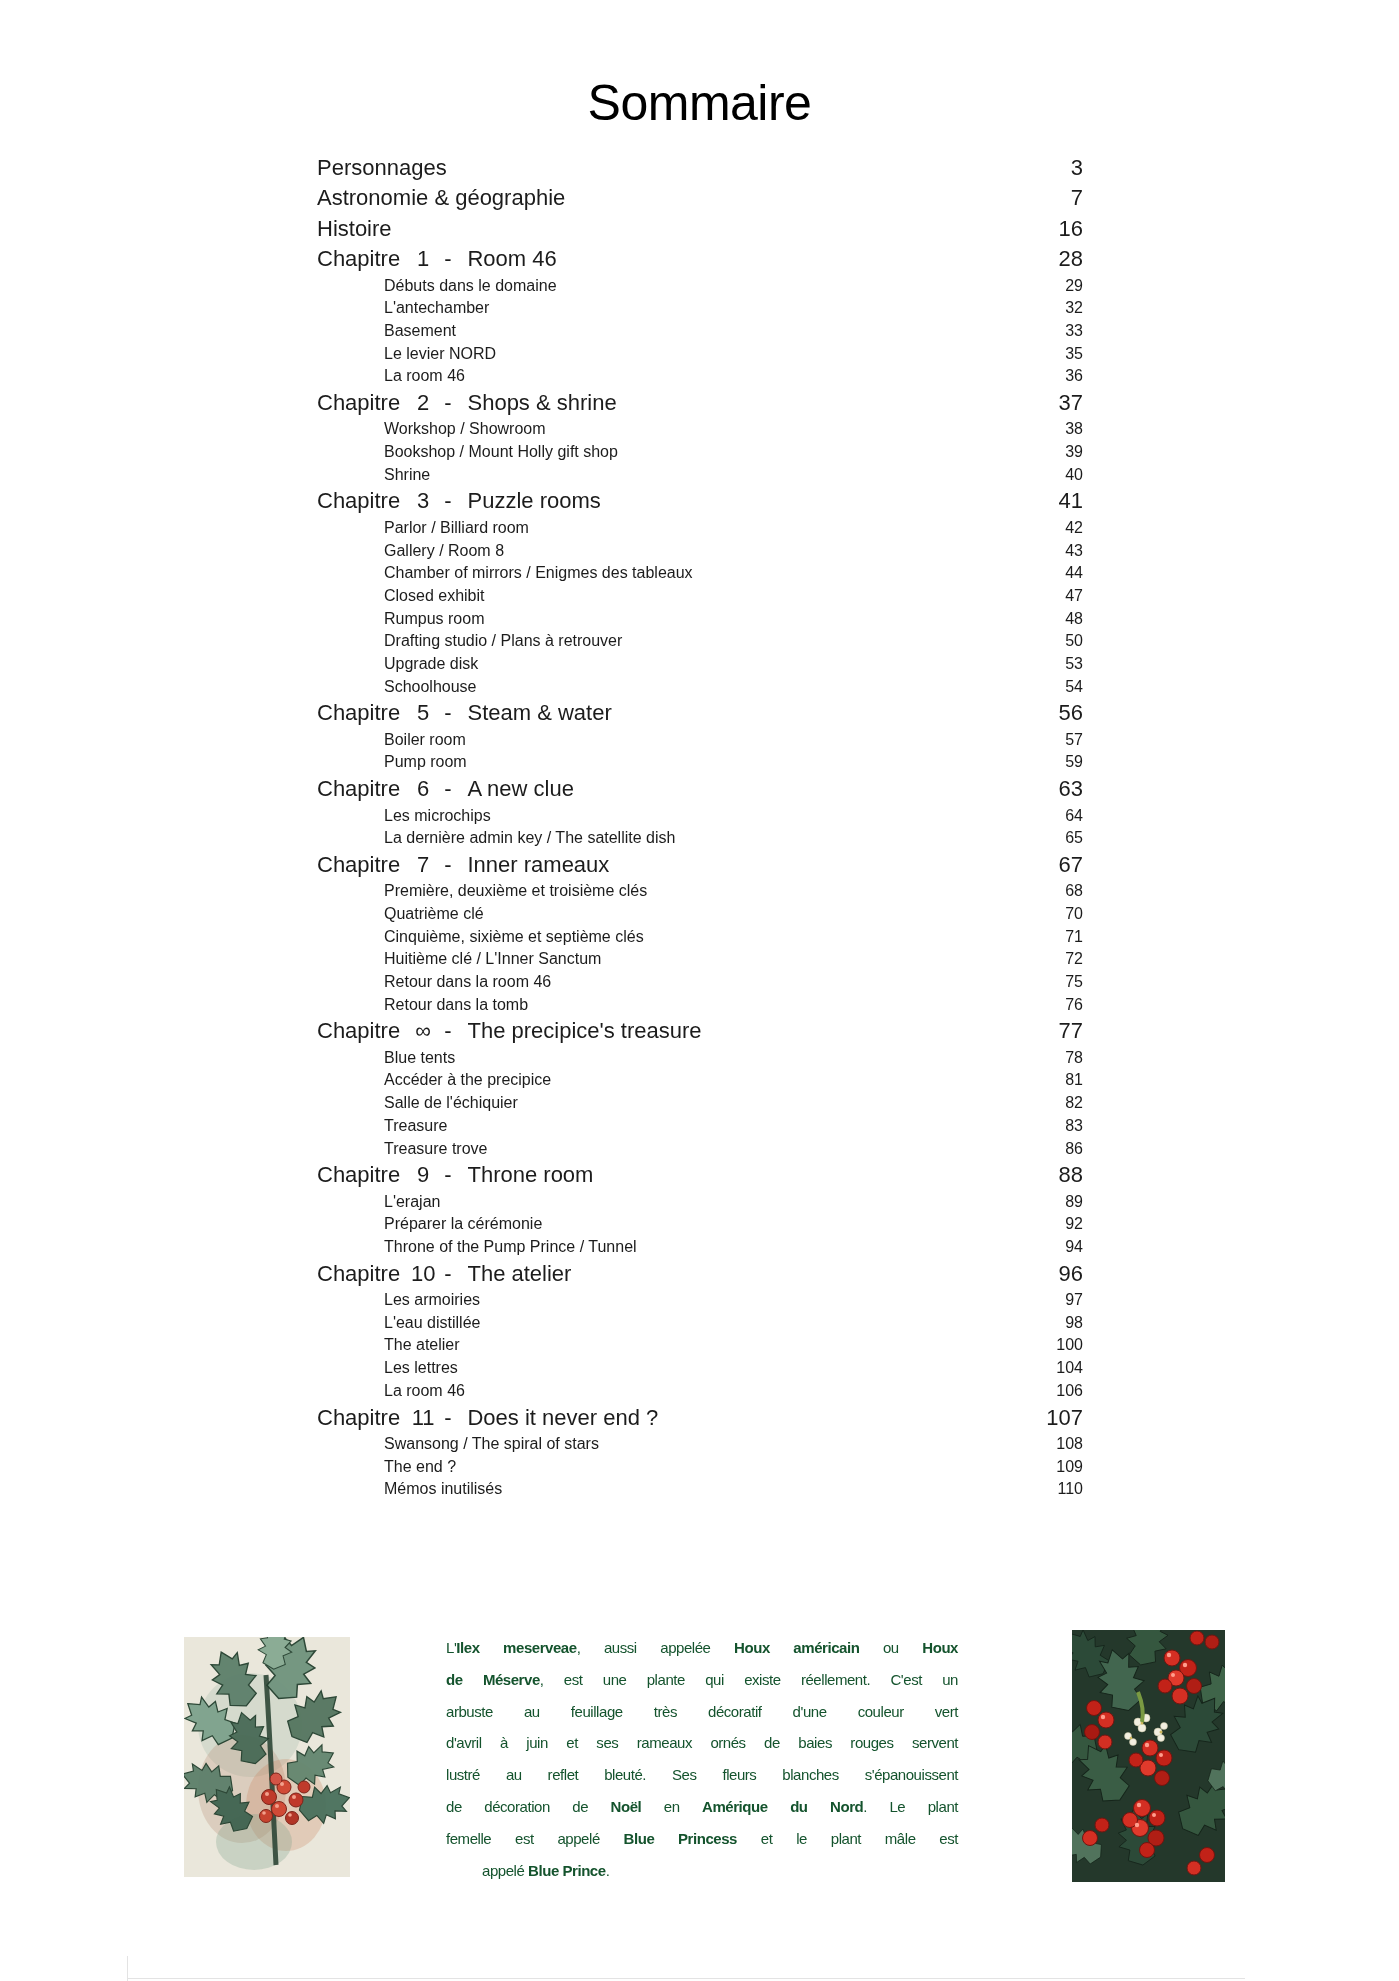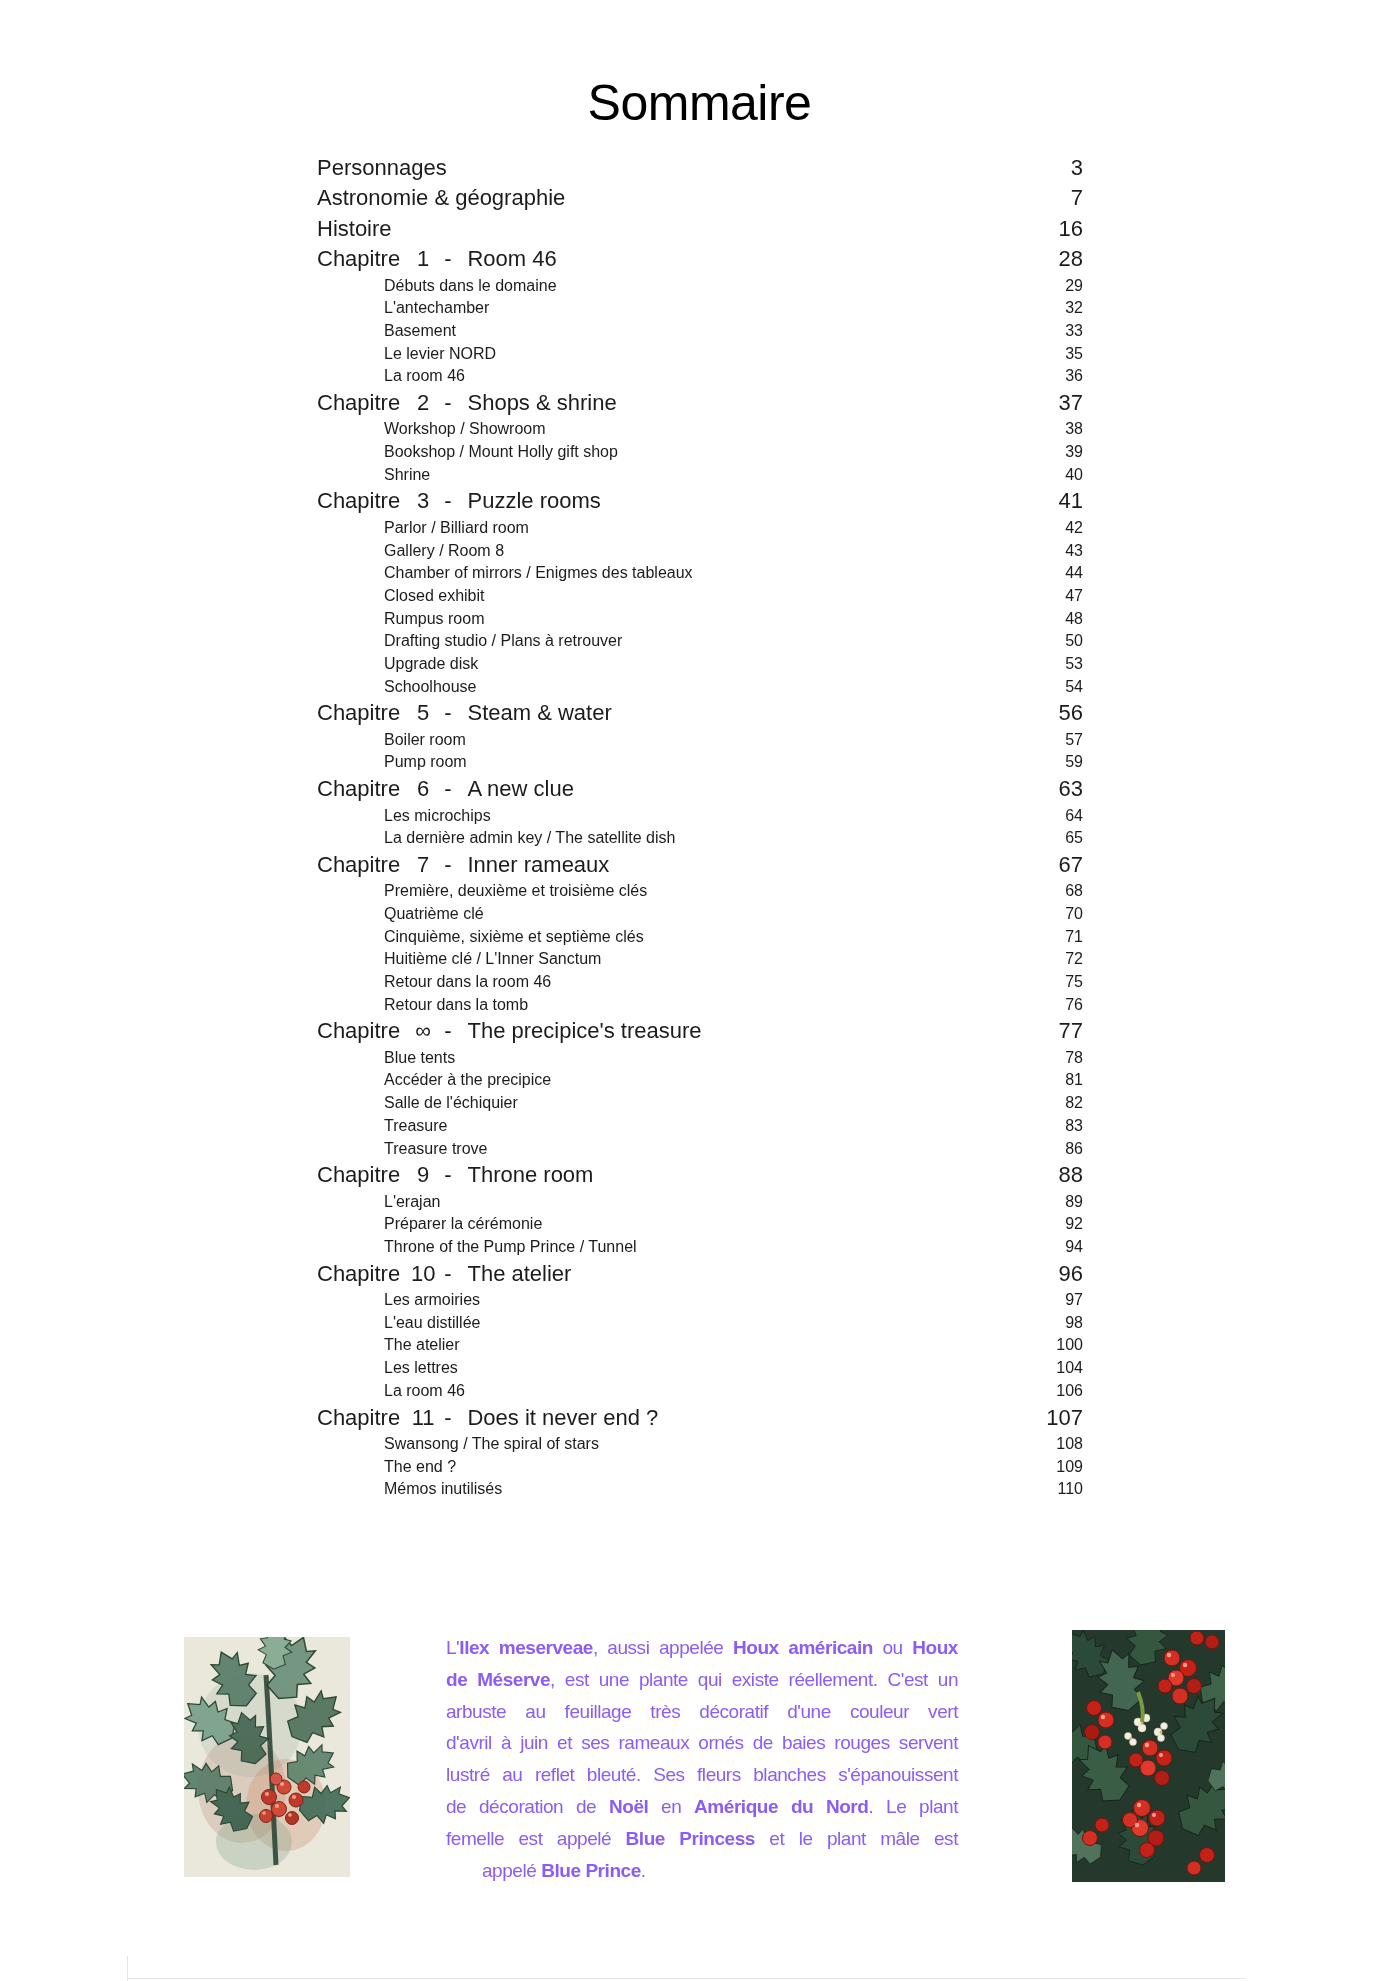--- a/index.html
+++ b/index.html
@@ -13,21 +13,21 @@
   }
   .toc{position:absolute;left:317px;top:153px;width:766px;}
   .toc-row{display:flex;justify-content:space-between;align-items:baseline;}
   .row-top{height:30.4px;line-height:30.4px;font-size:22px;}
   .row-sub{height:22.7px;line-height:22.7px;font-size:16px;padding-left:67px;box-sizing:border-box;}
   .chap-num{display:inline-block;min-width:34px;text-align:center;margin:0 2px 0 6px;}
   .chap-dash{margin:0 16px 0 2px;}
   .pagenum{text-align:right;}
   .para{
     position:absolute;left:446px;top:1632px;width:512px;
-    font-size:19px;line-height:31.8px;letter-spacing:-.45px;color:#8b5cf6;
+    font-size:15px;line-height:31.8px;letter-spacing:-.45px;color:#14532d;
   }
   .para-line{text-align:justify;text-align-last:justify;-moz-text-align-last:justify;white-space:nowrap;height:31.8px;}
   .para-line.last{text-align-last:left;margin-left:36px;-moz-text-align-last:left;}
   .b{font-weight:700;}
   .img-left{position:absolute;left:184px;top:1637px;width:166px;height:240px;}
   .img-right{position:absolute;left:1072px;top:1630px;width:153px;height:252px;}
   .img-left svg,.img-right svg{display:block;width:100%;height:100%;}
   .edge-h{position:absolute;left:127px;top:1978px;width:1118px;height:1px;background:#e3e3e3;}
   .edge-v{position:absolute;left:127px;top:1956px;width:1px;height:25px;background:#e3e3e3;}
 </style>

